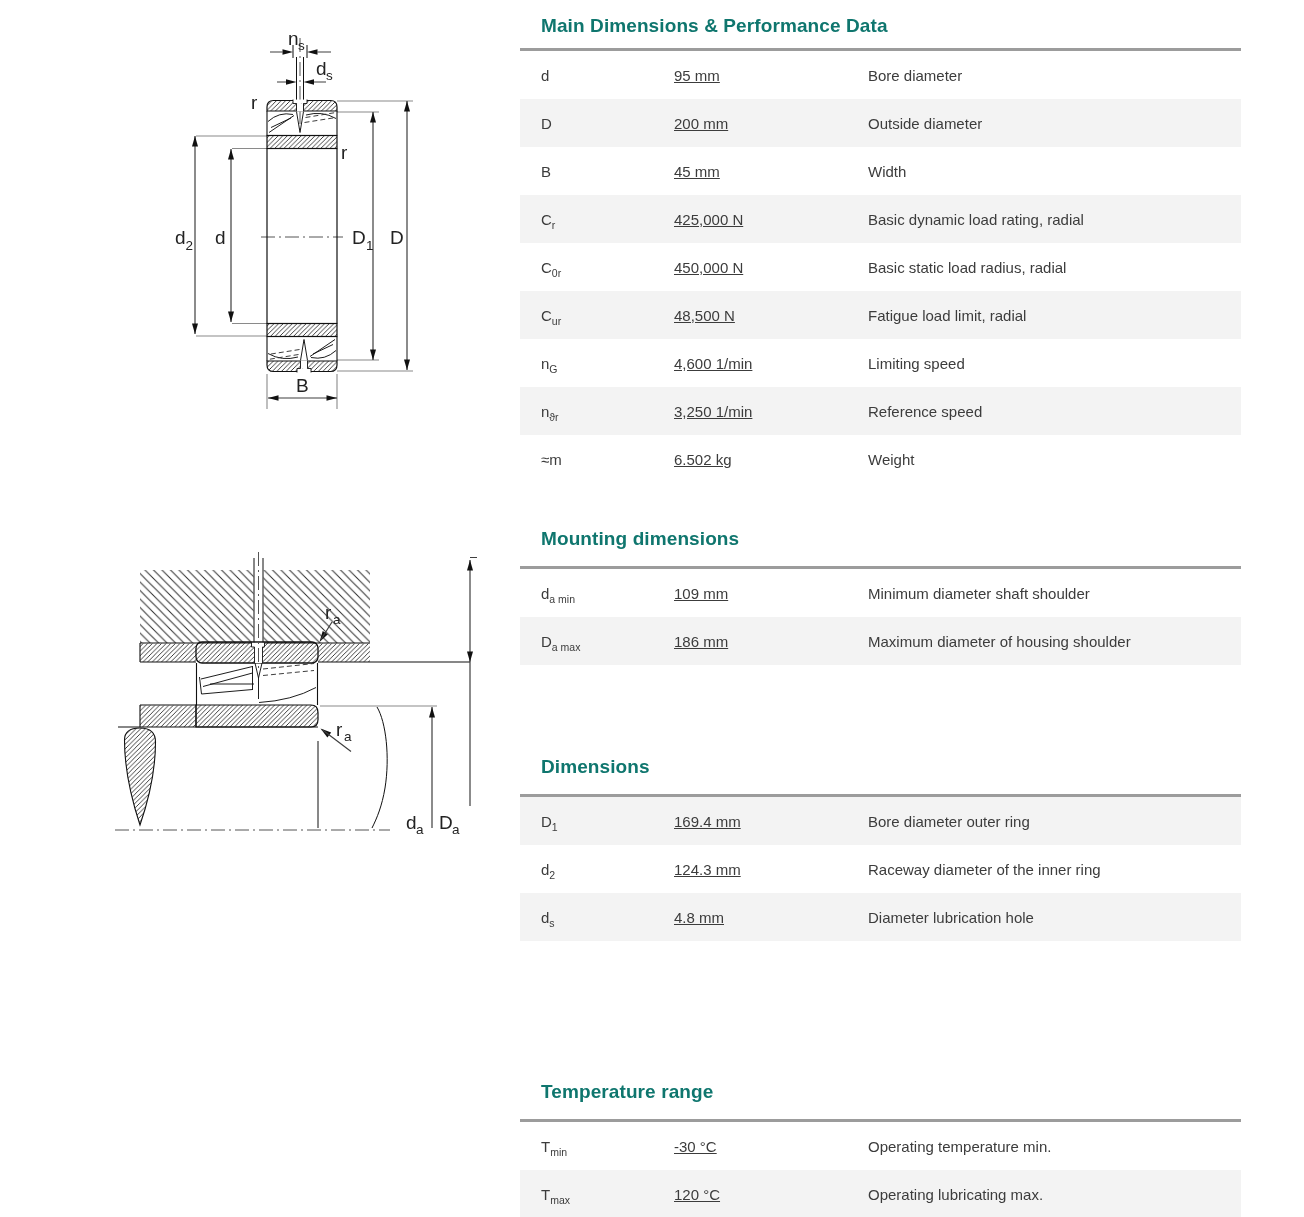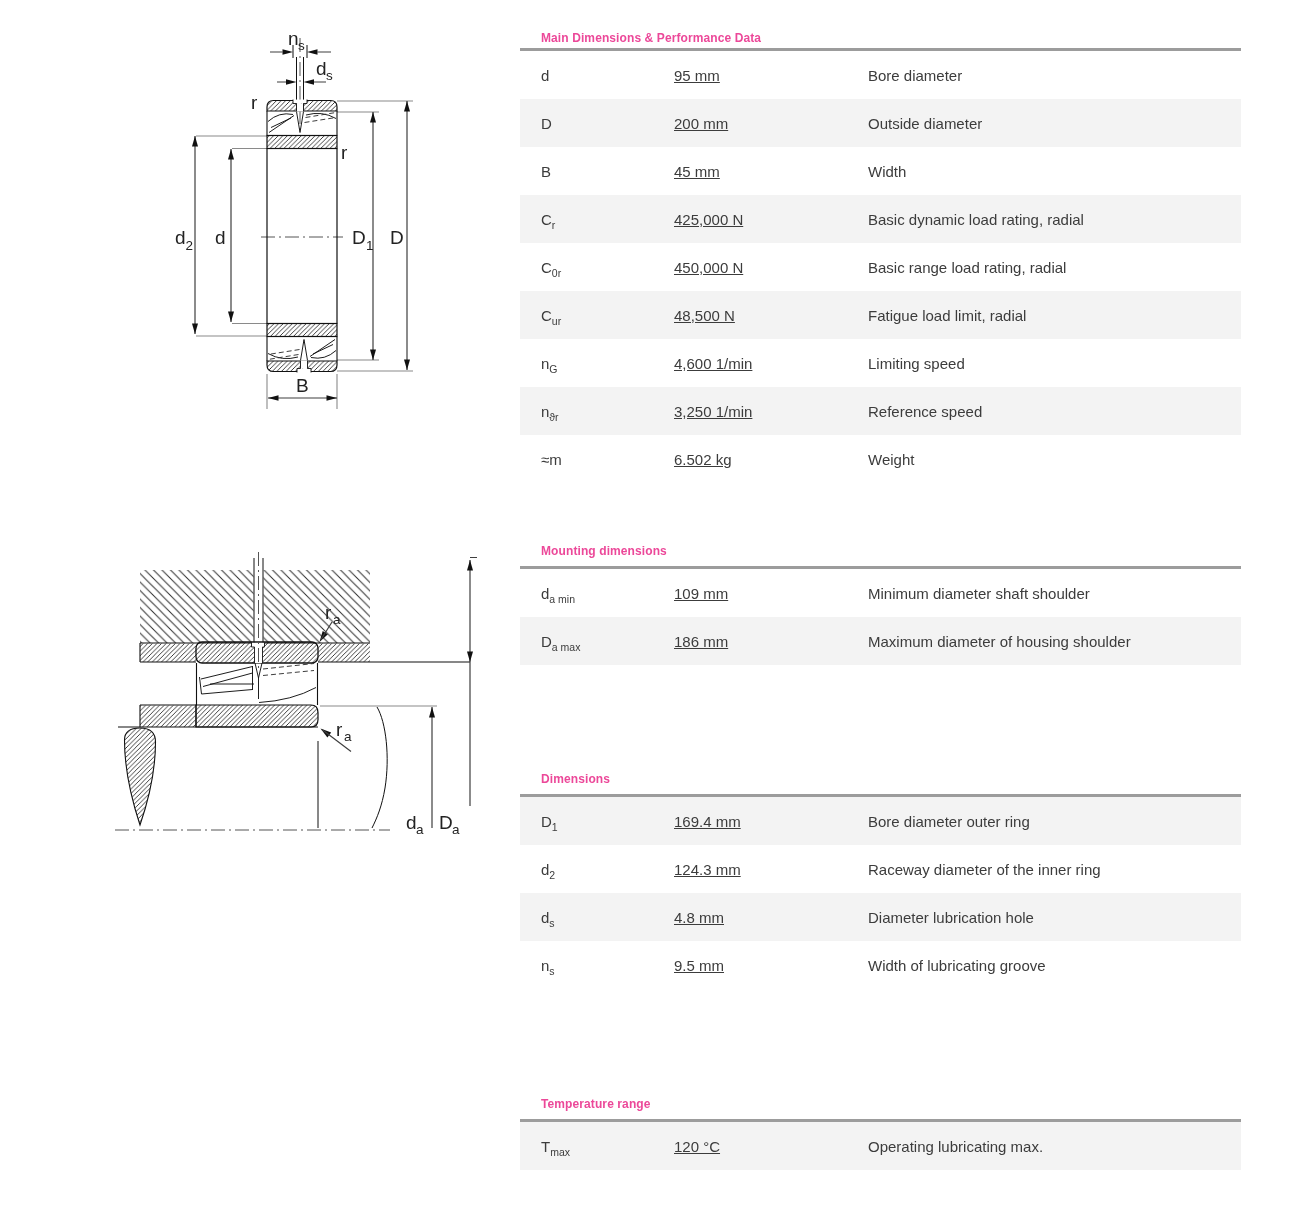--- a/index.html
+++ b/index.html
@@ -1,21 +1,21 @@
 <!DOCTYPE html>
 <html><head>
 <meta charset="utf-8">
 <style>
   html,body { margin:0; padding:0; background:#fff; }
   .page { position:relative; width:1304px; height:1217px; background:#ffffff;
           font-family:"Liberation Sans", sans-serif; overflow:hidden; }
 
   
-  .sec-title { position:absolute; left:541px; font-size:12px; font-weight:700;
-               color:#ec4899; letter-spacing:.1px; white-space:nowrap;margin-top:16px; }
+  .sec-title { position:absolute; left:541px; font-size:19px; font-weight:700;
+               color:#0f766e; letter-spacing:.1px; white-space:nowrap; }
   .dtable { position:absolute; left:520px; width:721px; border-top:3px solid #9c9c9c; }
   .trow  { display:flex; height:48px; align-items:center; font-size:15px; color:#3c3c3c; }
   .trow.alt { background:#f3f3f3; }
   .c-sym { width:133px; padding-left:21px; box-sizing:content-box; }
   .c-val { width:194px;text-decoration:underline; }
   .c-desc{ flex:1; }
   .c-sym sub { font-size:10.5px; line-height:0; }
 
   
   .diag { position:absolute; }
@@ -185,21 +185,21 @@
         <div class="c-desc">Width</div>
       </div>
       <div class="trow alt">
         <div class="c-sym"><span>C</span><sub>r</sub></div>
         <div class="c-val">425,000 N</div>
         <div class="c-desc">Basic dynamic load rating, radial</div>
       </div>
       <div class="trow">
         <div class="c-sym"><span>C</span><sub>0r</sub></div>
         <div class="c-val">450,000 N</div>
-        <div class="c-desc">Basic range load rating, radial</div>
+        <div class="c-desc">Basic static load radius, radial</div>
       </div>
       <div class="trow alt">
         <div class="c-sym"><span>C</span><sub>ur</sub></div>
         <div class="c-val">48,500 N</div>
         <div class="c-desc">Fatigue load limit, radial</div>
       </div>
       <div class="trow">
         <div class="c-sym"><span>n</span><sub>G</sub></div>
         <div class="c-val">4,600 1/min</div>
         <div class="c-desc">Limiting speed</div>
@@ -240,28 +240,28 @@
       <div class="trow">
         <div class="c-sym"><span>d</span><sub>2</sub></div>
         <div class="c-val">124.3 mm</div>
         <div class="c-desc">Raceway diameter of the inner ring</div>
       </div>
       <div class="trow alt">
         <div class="c-sym"><span>d</span><sub>s</sub></div>
         <div class="c-val">4.8 mm</div>
         <div class="c-desc">Diameter lubrication hole</div>
       </div>
-      <div class="trow">
-        <div class="c-sym"><span>n</span><sub>s</sub></div>
-        <div class="c-val">9.5 mm</div>
-        <div class="c-desc">Width of lubricating groove</div>
-      </div>
     </div>
 
   <div class="sec-title" style="top:1081px">Temperature range</div>
   <div class="dtable" style="top:1119px">
+      <div class="trow">
+        <div class="c-sym"><span>T</span><sub>min</sub></div>
+        <div class="c-val">-30 °C</div>
+        <div class="c-desc">Operating temperature min.</div>
+      </div>
       <div class="trow alt">
         <div class="c-sym"><span>T</span><sub>max</sub></div>
         <div class="c-val">120 °C</div>
         <div class="c-desc">Operating lubricating max.</div>
       </div>
     </div>
 </div>
 
 </body></html>

